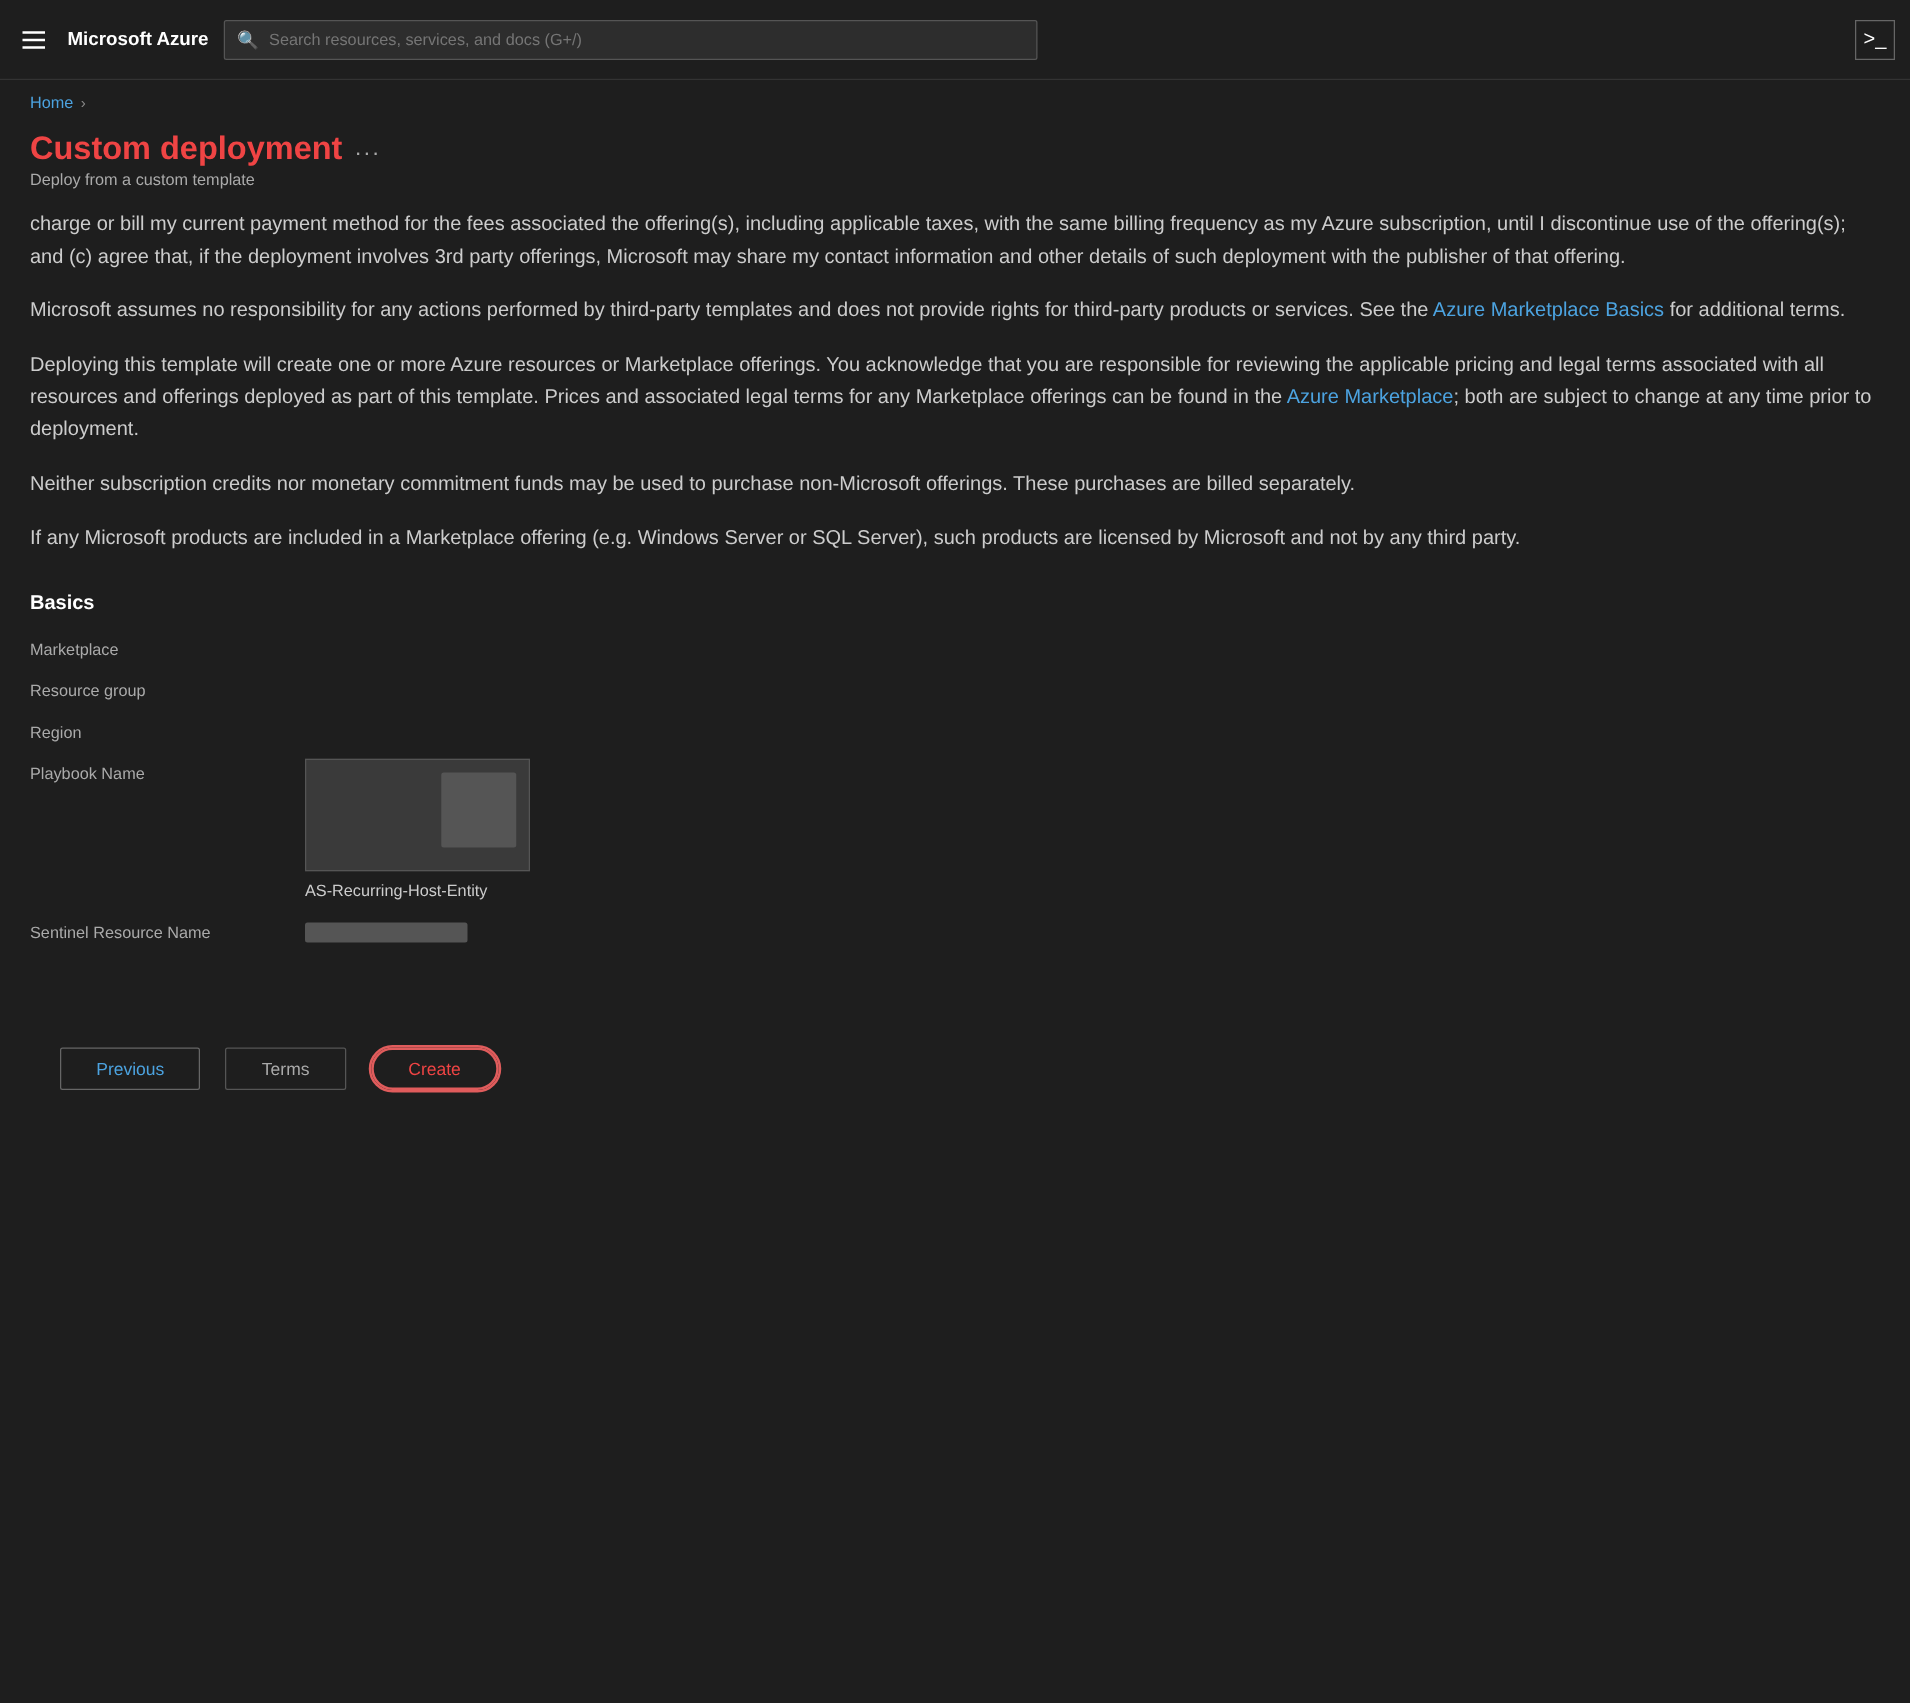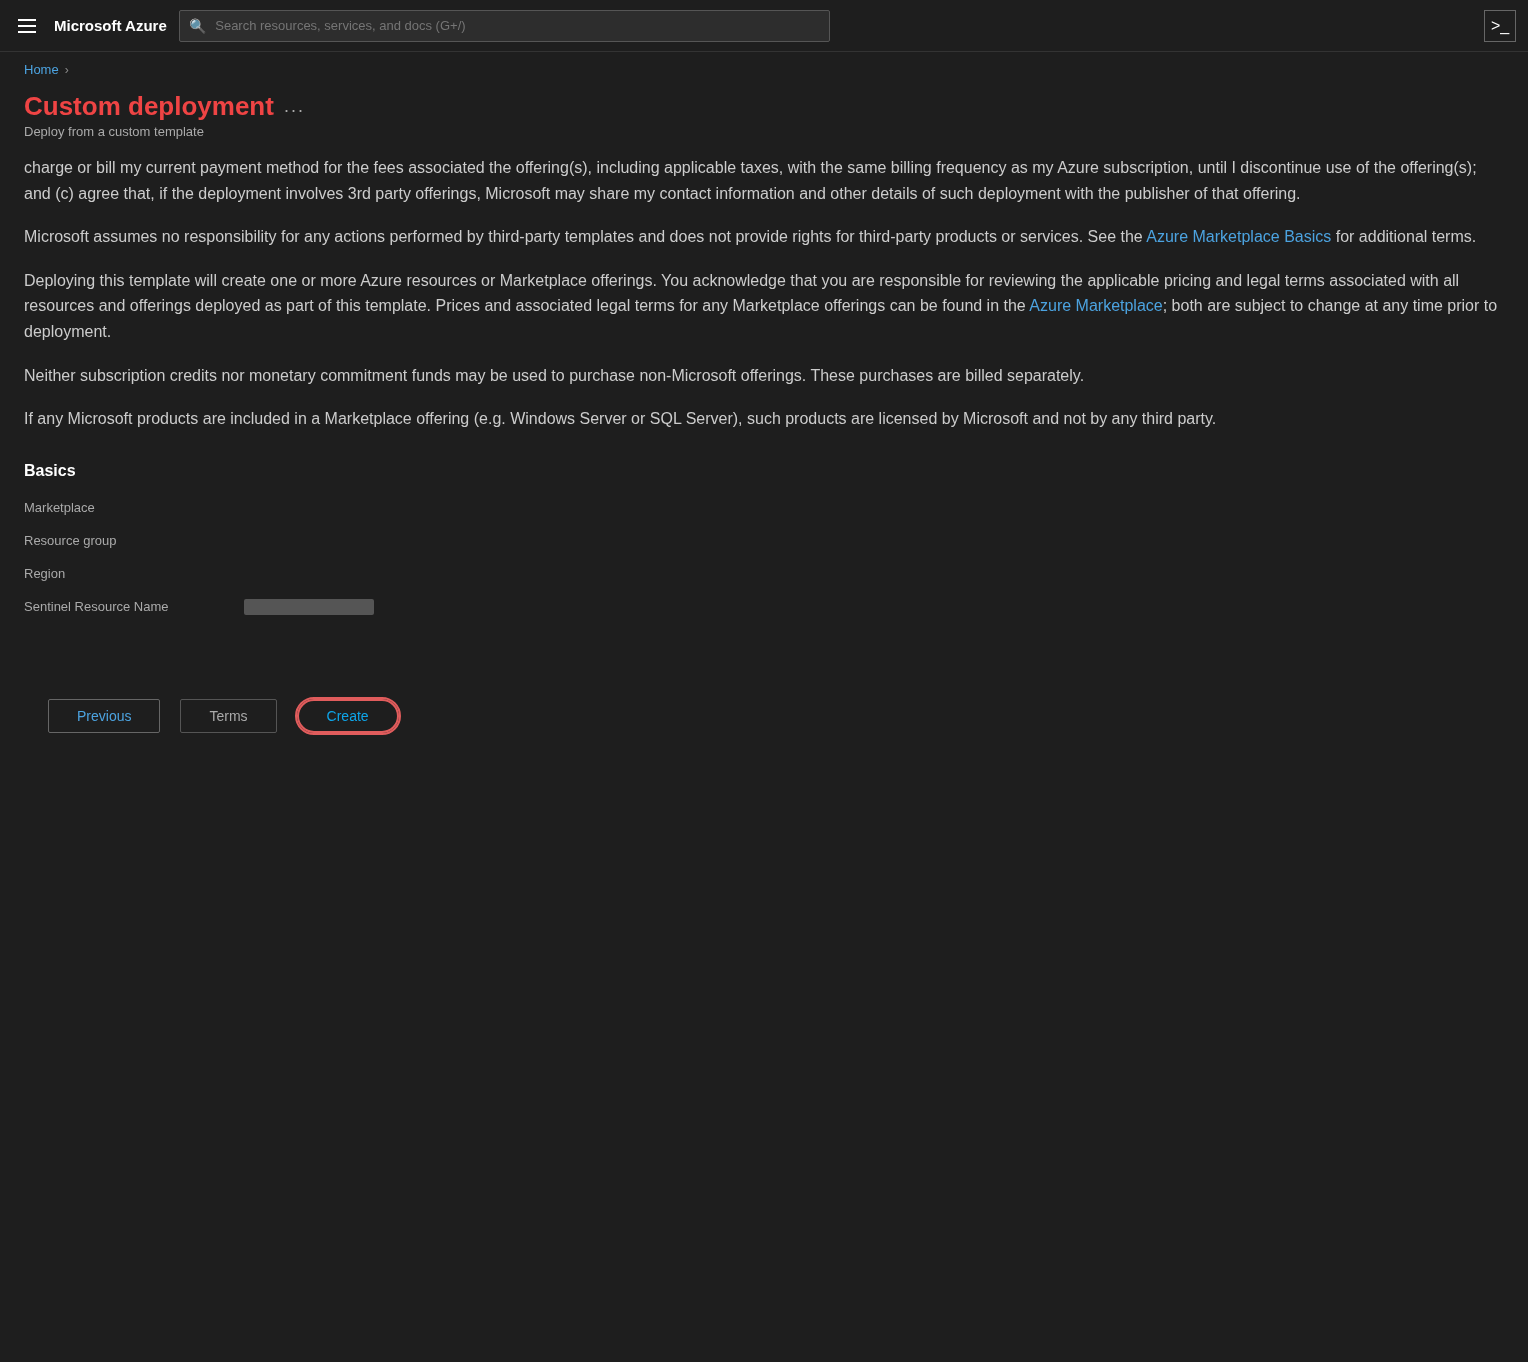--- a/index.html
+++ b/index.html
@@ -12,21 +12,21 @@
       width: 1528px;
     }
 
     
     .topnav {
       display: flex;
       align-items: center;
       background-color: #1e1e1e;
       border-bottom: 1px solid #333;
       padding: 0 12px;
-      height: 52px;
+      height: 64px;
       gap: 12px;
     }
     .hamburger-icon {
       display: flex;
       flex-direction: column;
       gap: 4px;
       cursor: pointer;
       padding: 6px;
     }
     .hamburger-icon span {
@@ -214,21 +214,21 @@
       border-radius: 2px;
       background: transparent;
       color: #4ca3e0;
       font-weight: 500;
     }
     .btn-next {
       color: #aaa;
       border-color: #555;
     }
     .btn-create {
-      color: #0ea5e9;
+      color: #ef4444;
       background: transparent;
       border: 2px solid #e05c5c;
       border-radius: 20px;
       padding: 7px 28px;
       position: relative;
     }
     .btn-create::before {
       content: '';
       position: absolute;
       inset: -4px;
@@ -294,20 +294,27 @@
     <div class="form-row">
       <div class="form-label">Resource group</div>
       <div class="form-value"></div>
     </div>
 
     <div class="form-row">
       <div class="form-label">Region</div>
       <div class="form-value"></div>
     </div>
 
+    <div class="form-row">
+      <div class="form-label">Playbook Name</div>
+      <div class="playbook-card">
+        <div class="playbook-thumbnail"></div>
+        <div class="playbook-name">AS-Recurring-Host-Entity</div>
+      </div>
+    </div>
 
     <div class="form-row">
       <div class="form-label">Sentinel Resource Name</div>
       <div class="sentinel-value-bar"></div>
     </div>
   </div>
 
   <div class="bottom-actions">
     <button class="btn">Previous</button>
     <button class="btn btn-next">Terms</button>

